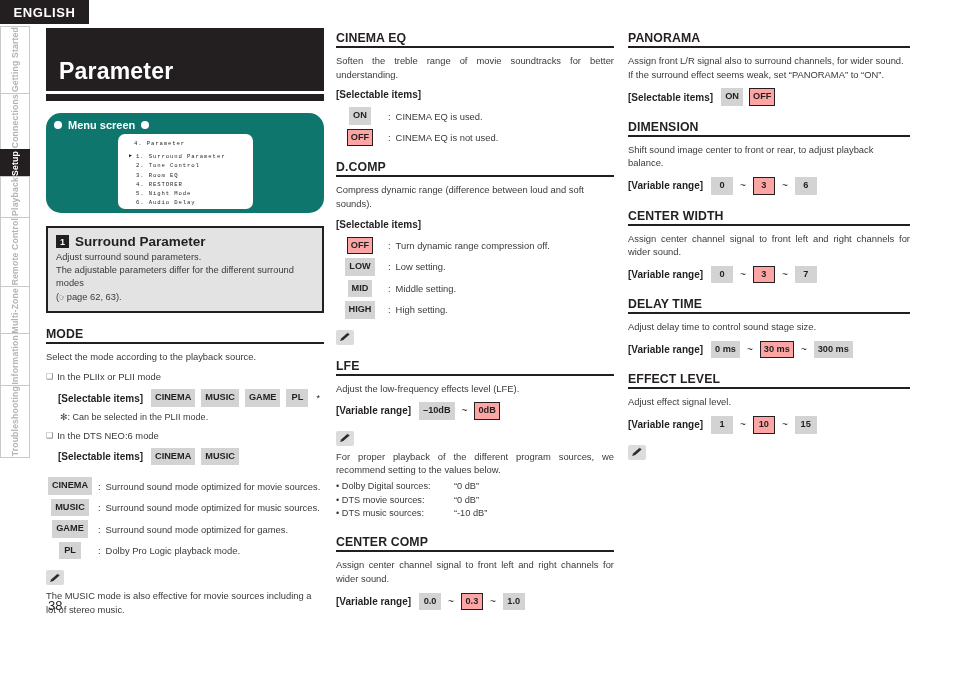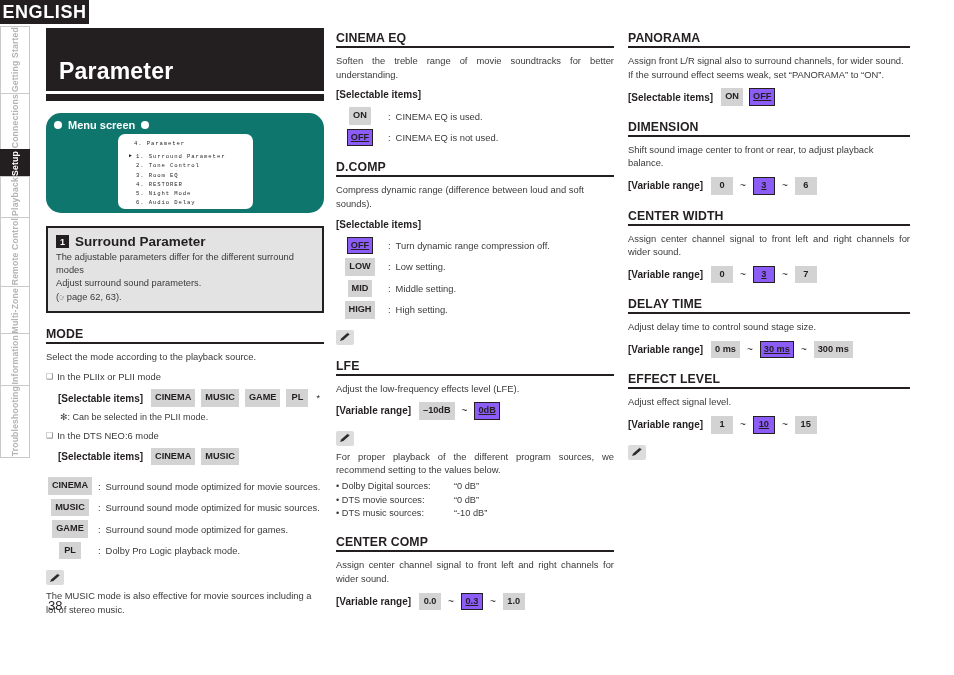--- a/index.html
+++ b/index.html
@@ -15,21 +15,21 @@
     overflow: hidden;
   }
 
   
   .lang-tab {
     position: absolute;
     left: 0; top: 0;
     width: 89px; height: 24px;
     background: #231f20;
     color: #ffffff;
-    font-size: 18px;
+    font-size: 13px;
     font-weight: bold;
     letter-spacing: .6px;
     display: flex;
     align-items: center;
     justify-content: center;
   }
 
   
   .sidenav {
     position: absolute;
@@ -227,23 +227,22 @@
     color: #231f20;
     font-size: 9.2px;
     font-weight: bold;
     padding: 2px 3px;
     min-width: 22px;
     line-height: 1.25;
     border: 1.6px solid transparent;
     vertical-align: middle;
   }
   .chip.default {
-    background: #8b5cf6;
+    background: #fca5a5;
     border: 1.6px solid #231f20;
-    text-decoration: underline;
   }
 
   .chiprow {
     display: flex;
     align-items: center;
     gap: 6px;
     margin-top: 7px;
     flex-wrap: wrap;
   }
   .chiprow .rlabel {
@@ -388,22 +387,22 @@
       <div class="osd-row">5. Night Mode</div>
       <div class="osd-row">6. Audio Delay</div>
     </div>
   </div>
 
   <div class="callout">
     <div class="callout-head">
       <span class="num-box">1</span>
       <span class="callout-title">Surround Parameter</span>
     </div>
+    <p>Adjust surround sound parameters.</p>
     <p>The adjustable parameters differ for the different surround modes</p>
-    <p>Adjust surround sound parameters.</p>
     <p>(<span class="hand-icon">☞</span><span>page 62, 63).</span></p>
   </div>
 
   <div class="sec">
     <h2>MODE</h2>
     <p class="body">Select the mode according to the playback source.</p>
 
     <div class="sq-line">
       <span class="sq-glyph">❑</span>
       <span>In the PLIIx or PLII mode</span>

